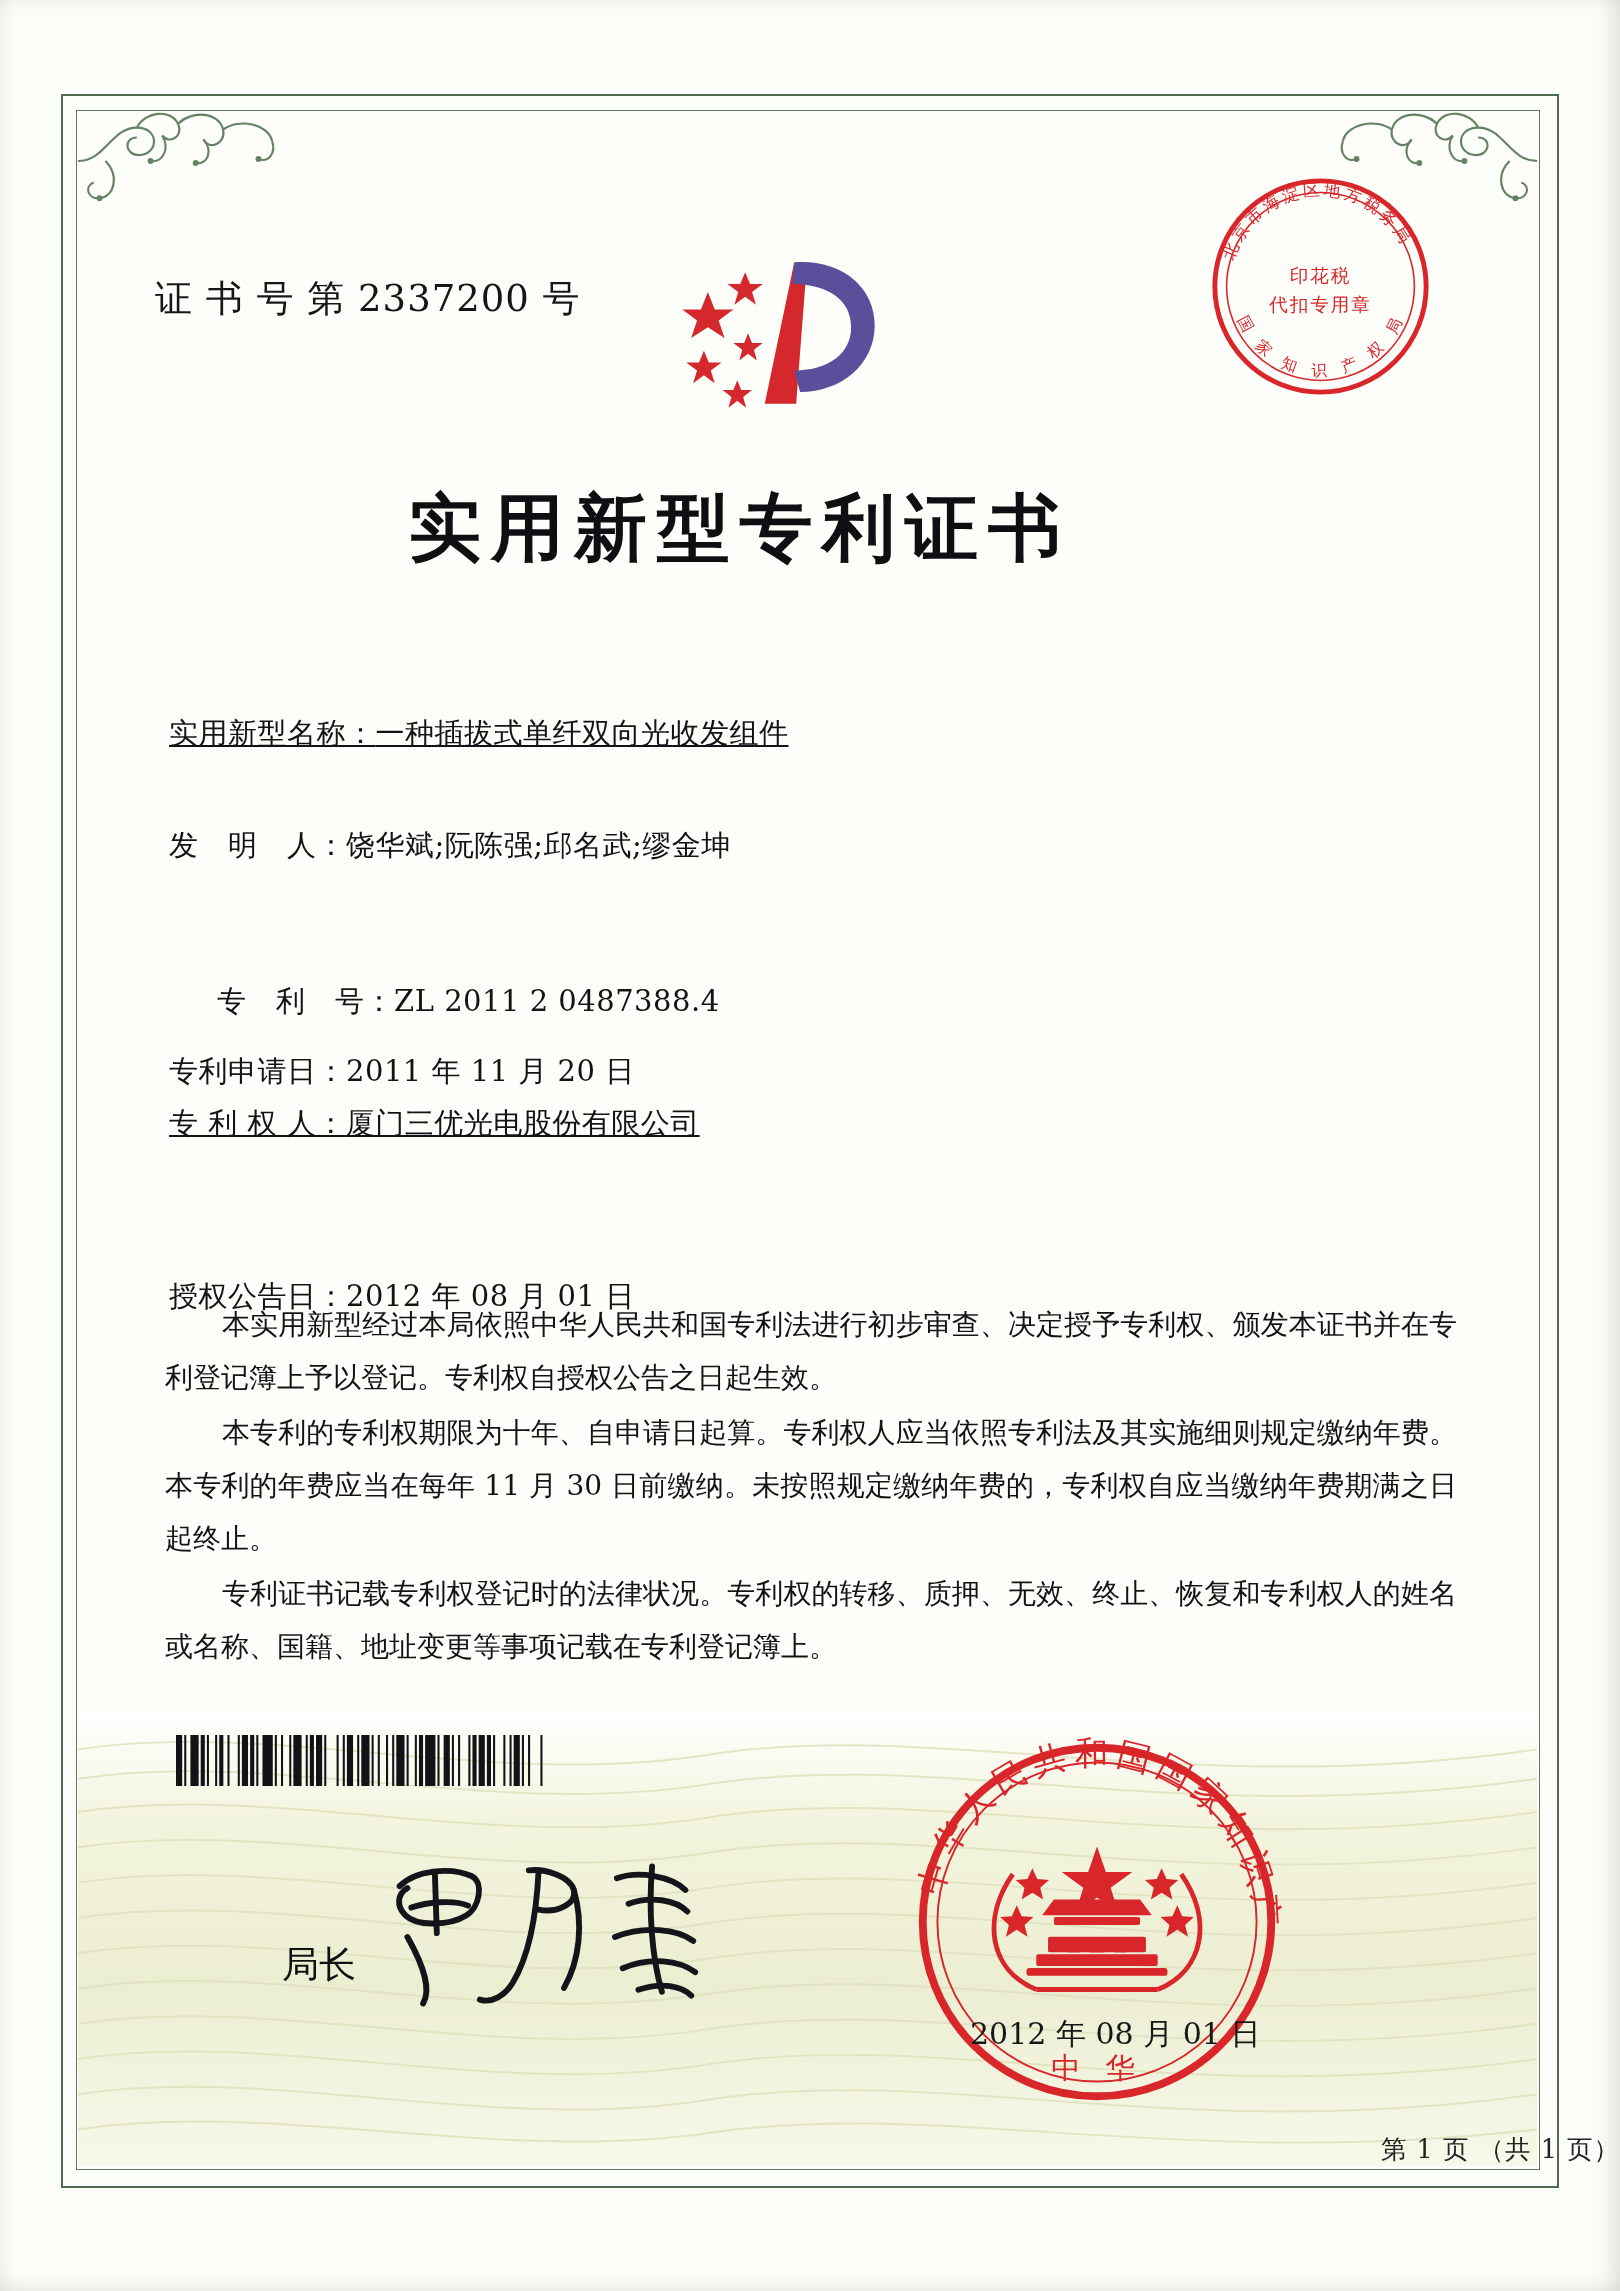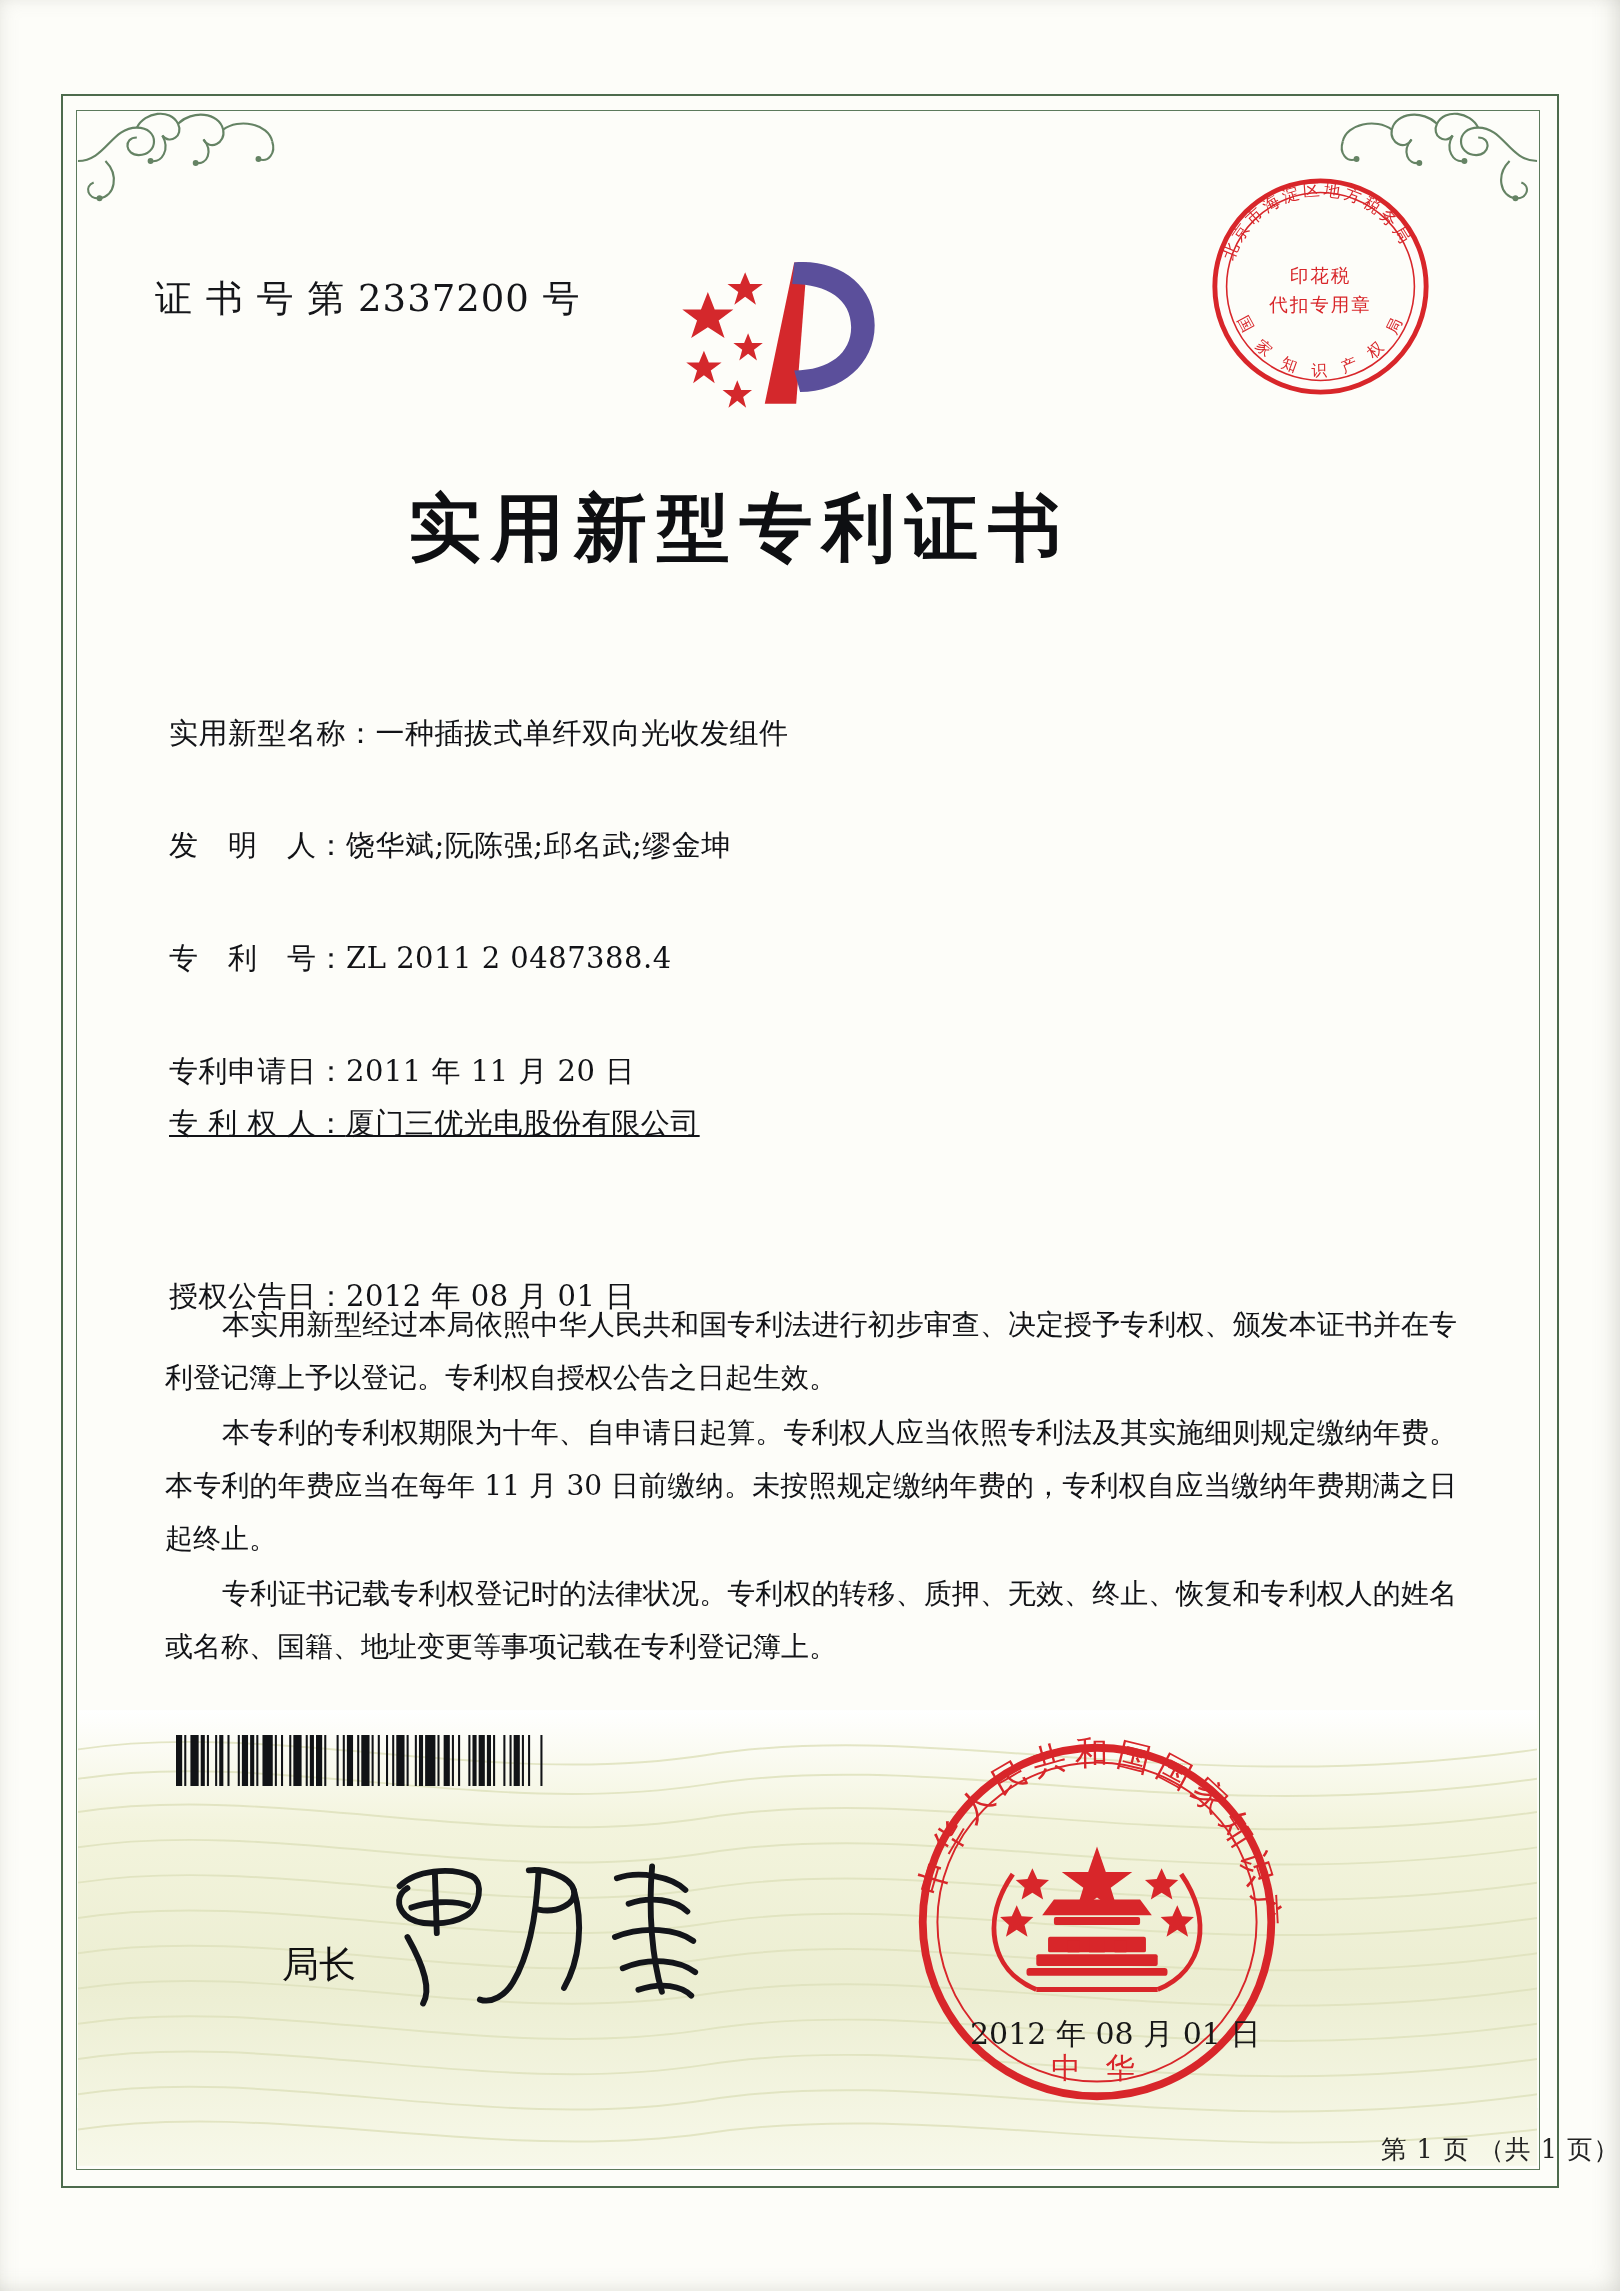--- a/index.html
+++ b/index.html
@@ -122,23 +122,23 @@
   .field {
     position: absolute;
     left: 169px;
     font-size: 29px;
     color: #121317;
     white-space: nowrap;
     letter-spacing: 0.5px;
   }
   .field .lbl { display: inline; }
   .field .val { display: inline; }
-  #field-0 { top: 714px; }
+  #field-0 { top: 714px; text-decoration: underline; }
   #field-1 { top: 826px; }
-  #field-2 { top: 939px; }
+  #field-2 { top: 982px; margin-left: 48px; }
   #field-3 { top: 1052px; }
   #field-4 { top: 1104px; text-decoration: underline; }
   #field-5 { top: 1277px; text-align: right; }
 
   
   #body-text {
     position: absolute;
     left: 165px;
     top: 1298px;
     width: 1292px;

